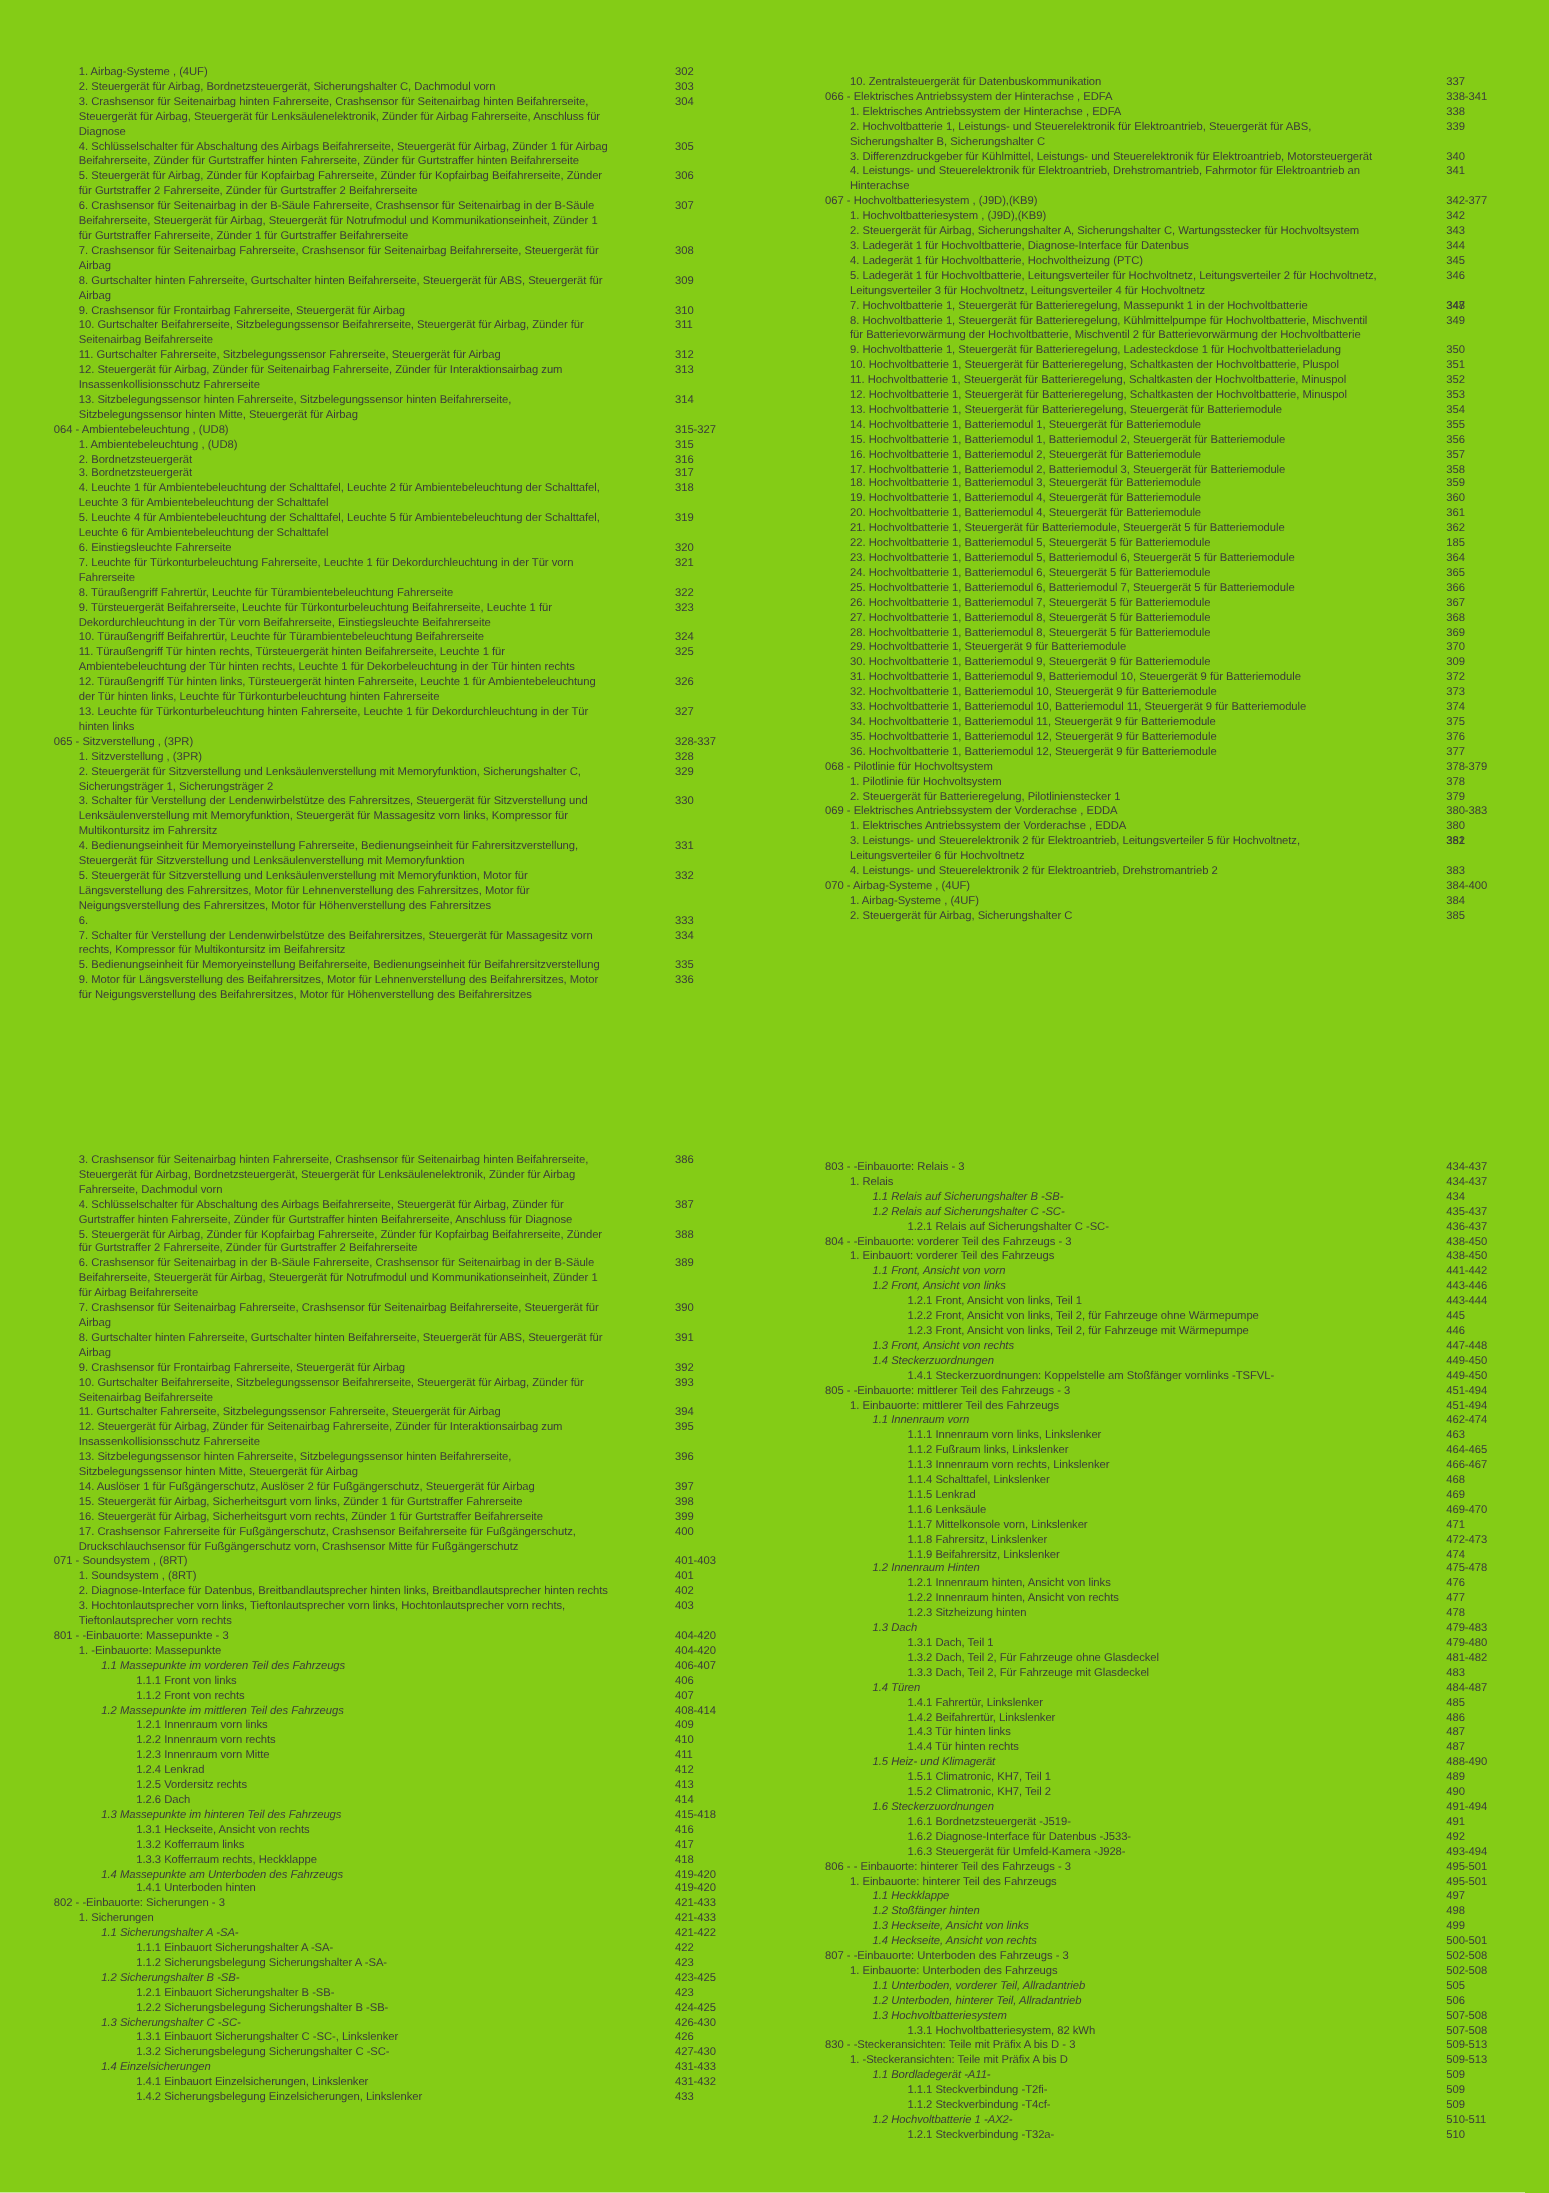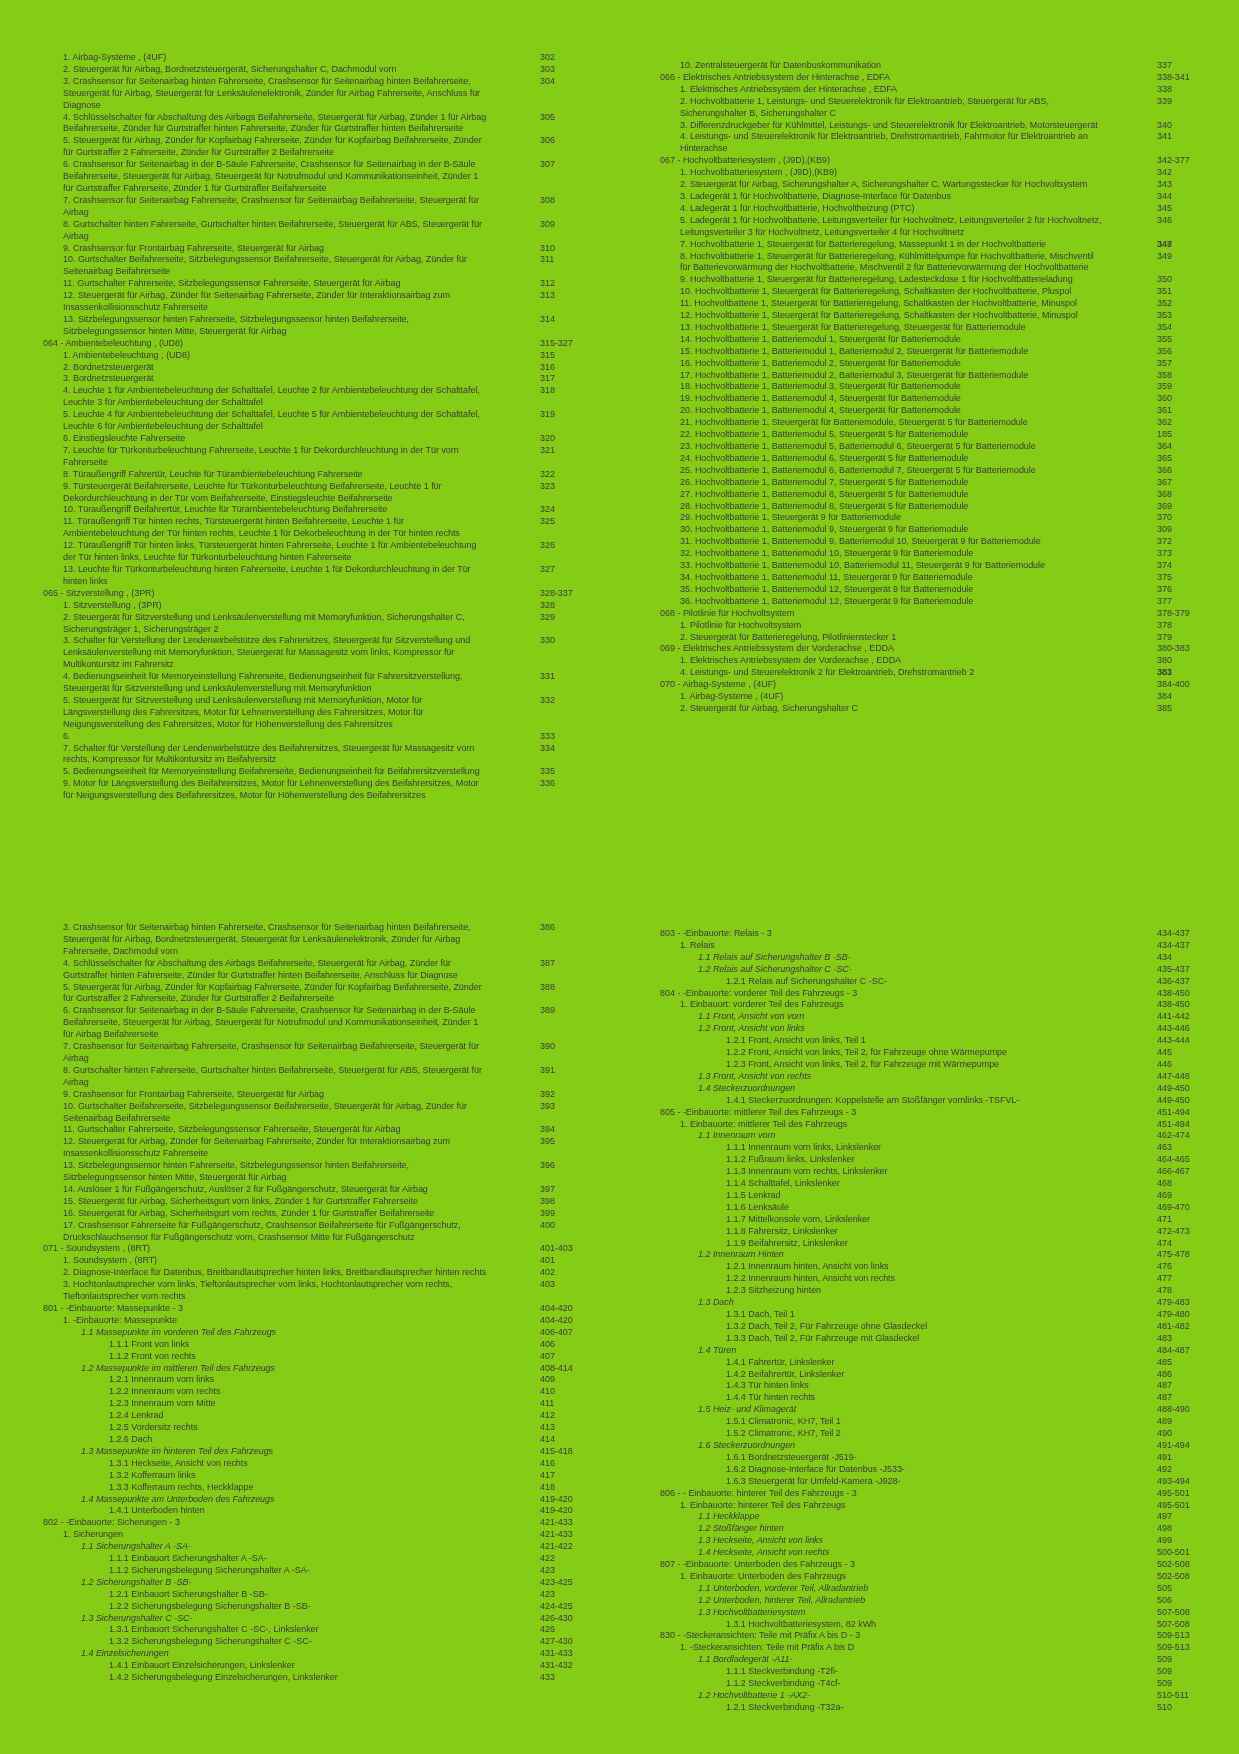--- a/index.html
+++ b/index.html
@@ -372,20 +372,24 @@
         <span class="pg">380-383</span>
       </div>
       <div class="row l1">
         <span class="txt">1.  Elektrisches Antriebssystem der Vorderachse , EDDA</span>
         <span class="pg">380</span>
       </div>
       <div class="row l1">
         <span class="pg">381</span>
       </div>
       <div class="row l1">
+        <span class="txt">3. Leistungs- und Steuerelektronik 2 für Elektroantrieb, Leitungsverteiler 5 für Hochvoltnetz, Leitungsverteiler 6 für Hochvoltnetz</span>
+        <span class="pg">382</span>
+      </div>
+      <div class="row l1">
         <span class="txt">4. Leistungs- und Steuerelektronik 2 für Elektroantrieb, Drehstromantrieb 2</span>
         <span class="pg">383</span>
       </div>
       <div class="row l0">
         <span class="txt">070 -  Airbag-Systeme , (4UF)</span>
         <span class="pg">384-400</span>
       </div>
       <div class="row l1">
         <span class="txt">1.  Airbag-Systeme , (4UF)</span>
         <span class="pg">384</span>

